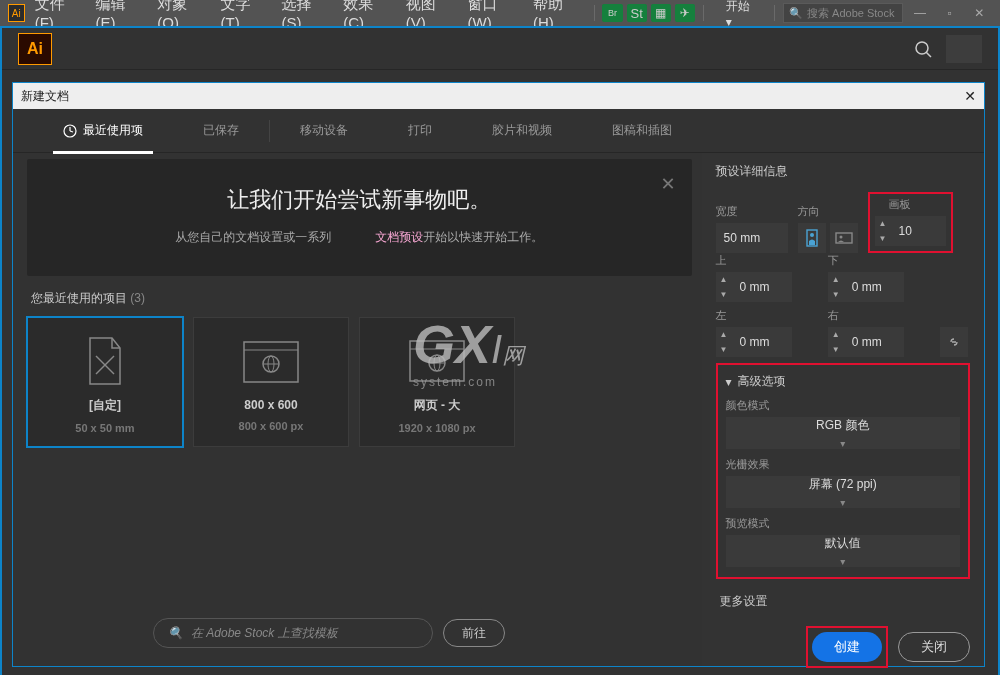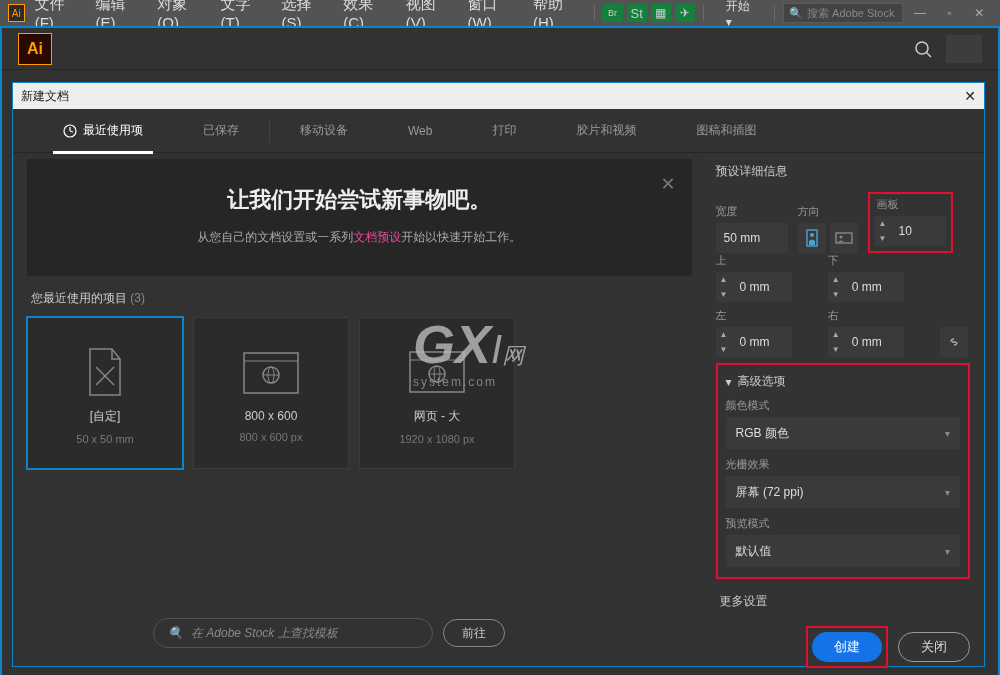--- a/index.html
+++ b/index.html
@@ -30,27 +30,27 @@
 .tabs .tab.active { color: #fff; }
 .tabs .tab.active::after { content: ""; position: absolute; left: 20px; right: 20px; bottom: -1px; height: 3px; background: #fff; }
 .tabs .vsep { width: 1px; height: 22px; background: #444; }
 
 .main-area { display: flex; height: calc(100% - 70px); }
 .left-col { width: 690px; padding: 6px 10px 10px 14px; position: relative; }
 .right-col { width: 283px; background: #333; padding: 10px 14px 10px 14px; position: relative; }
 
 .hero { background: #262626; border-radius: 2px; padding: 26px 20px 30px; text-align: center; position: relative; margin-bottom: 14px; }
 .hero .hero-close { position: absolute; right: 16px; top: 14px; color: #777; font-size: 18px; cursor: pointer; }
-.hero h2 { color: #eee; font-size: 22px; font-weight: bold; }
+.hero h2 { color: #eee; font-size: 22px; font-weight: normal; }
 .hero p { color: #aaa; margin-top: 14px; font-size: 12px; }
-.hero p a { color: #ec4899; }
+.hero p a { color: #f9a8d4; padding-left: 44px; }
 
 .recent-label { color: #ccc; margin: 14px 0 10px 4px; }
 .cards { display: flex; gap: 10px; }
-.card { width: 156px; height: 152px; background: #2b2b2b; border: 1px solid #3c3c3c; display: flex; flex-direction: column; align-items: center; justify-content: center; cursor: pointer; }
+.card { width: 156px; height: 130px; background: #2b2b2b; border: 1px solid #3c3c3c; display: flex; flex-direction: column; align-items: center; justify-content: center; cursor: pointer; font-weight: bold; }
 .card.active { border: 1px solid #0d84c9; outline: 1px solid #0d84c9; }
 .card .card-icon { height: 60px; display: flex; align-items: center; justify-content: center; }
 .card .card-title { color: #ccc; font-size: 12px; margin-top: 6px; }
 .card .card-sub { color: #777; font-size: 11px; margin-top: 8px; }
 
 .watermark { position: absolute; left: 400px; top: 160px; pointer-events: none; color: #999; opacity: 0.8; }
 .watermark .g { font-size: 54px; font-style: italic; font-weight: bold; color: #bbb; }
 .watermark .xi { font-size: 40px; font-style: italic; color: #bbb; }
 .watermark .net { font-size: 22px; font-style: italic; color: #bbb; }
 .watermark .sys { font-size: 12px; letter-spacing: 2px; color: #999; }
@@ -69,21 +69,21 @@
 .red-box { border: 2px solid #e01030; padding: 1px; }
 .artboard-group { display: flex; align-items: center; }
 .artboard-group .flat-input { width: 55px; }
 
 .bleed-grid { display: grid; grid-template-columns: 1fr 1fr 30px; gap: 6px 8px; align-items: end; }
 .bleed-cell .flat-input { width: 60px; }
 .link-btn { width: 28px; height: 30px; background: #3a3a3a; display: flex; align-items: center; justify-content: center; color: #aaa; cursor: pointer; }
 
 .adv-box { border: 2px solid #e01030; padding: 8px 8px 10px; margin-top: 6px; }
 .adv-title { display: flex; align-items: center; gap: 6px; color: #ccc; cursor: pointer; margin-bottom: 8px; }
-.dropdown { height: 32px; background: #3a3a3a; display: flex; align-items: center; justify-content: space-between; padding: 0 10px; color: #ddd; cursor: pointer; margin-bottom: 8px; }
+.dropdown { height: 32px; background: #3a3a3a; display: flex; align-items: center; justify-content: space-between; padding: 0 10px; color: #ddd; cursor: pointer; margin-bottom: 8px; flex-direction: column; }
 .dropdown .chev { color: #888; font-size: 10px; }
 
 .more-settings { color: #ccc; margin: 14px 0 16px 4px; cursor: pointer; }
 .btn-row { display: flex; gap: 10px; justify-content: flex-end; align-items: center; }
 .btn-row .red-wrap { border: 2px solid #e01030; padding: 4px; }
 .pill-btn { height: 30px; border-radius: 15px; display: flex; align-items: center; justify-content: center; padding: 0 22px; cursor: pointer; font-size: 13px; }
 .pill-primary { background: #1473e6; color: #fff; border: none; }
 .pill-outline { background: transparent; color: #ddd; border: 1px solid #999; }
 
 svg { display: block; }
@@ -152,23 +152,20 @@
       <span>最近使用项</span>
     </div>
     <div class="tab">
         <span>已保存</span>
       </div>
     <div class="vsep"></div>
     <div class="tab">
         <span>移动设备</span>
       </div>
     <div class="tab">
-        <span>Web</span>
-      </div>
-    <div class="tab">
         <span>打印</span>
       </div>
     <div class="tab">
         <span>胶片和视频</span>
       </div>
     <div class="tab">
         <span>图稿和插图</span>
       </div>
   </div>
 
@@ -262,21 +259,21 @@
             <div class="orient-btn off">
               <svg width="18" height="14">
                   <rect x="1" y="2" width="16" height="10" fill="none" stroke="#888" stroke-width="1.4"></rect>
                   <circle cx="6" cy="6" r="1.5" fill="#888"></circle>
                   <path d="M3 11 Q6 8 9 11" fill="#888"></path>
                 </svg>
             </div>
           </div>
         </div>
         <div class="red-box">
-          <div class="field-label" style="padding:2px 6px 0;">画板</div>
+          <div class="field-label" style="padding:2px 6px 0;margin-left:12px;">画板</div>
           <div class="artboard-group" style="padding:0 4px 4px;">
             <div class="stepper">
                 <span>▲</span>
                 <span>▼</span>
               </div>
             <div class="flat-input">10</div>
           </div>
         </div>
       </div>
 

